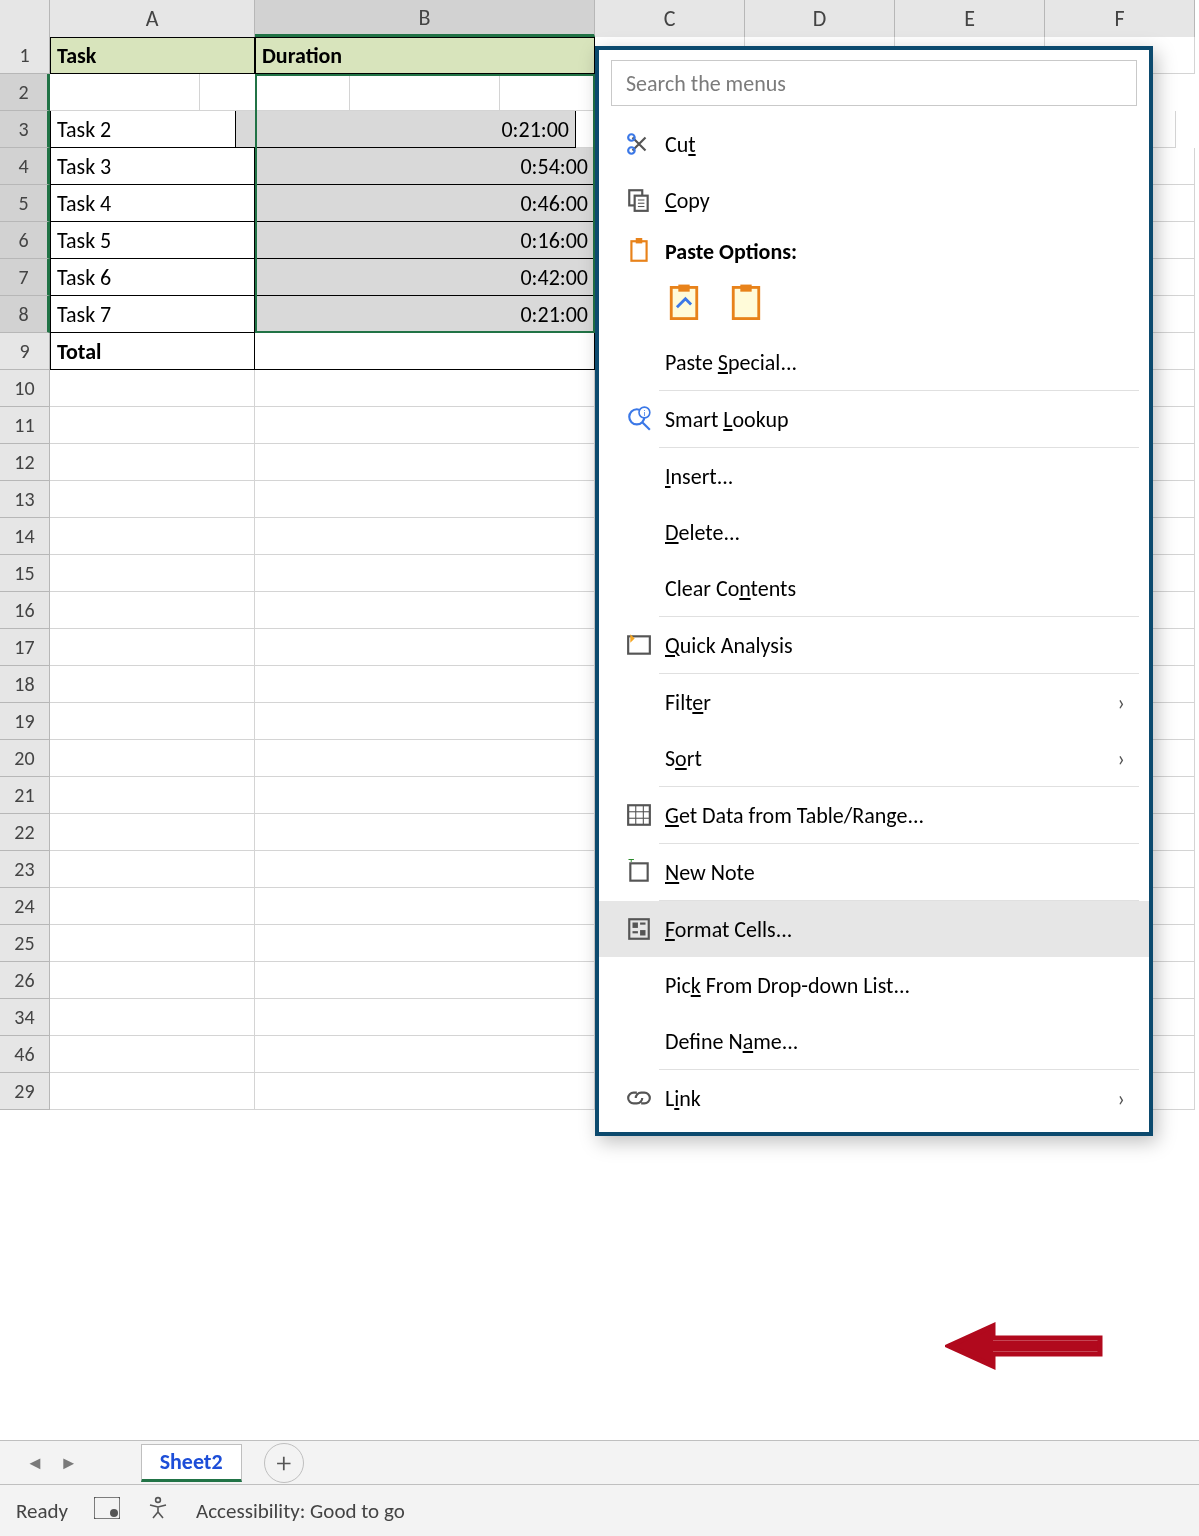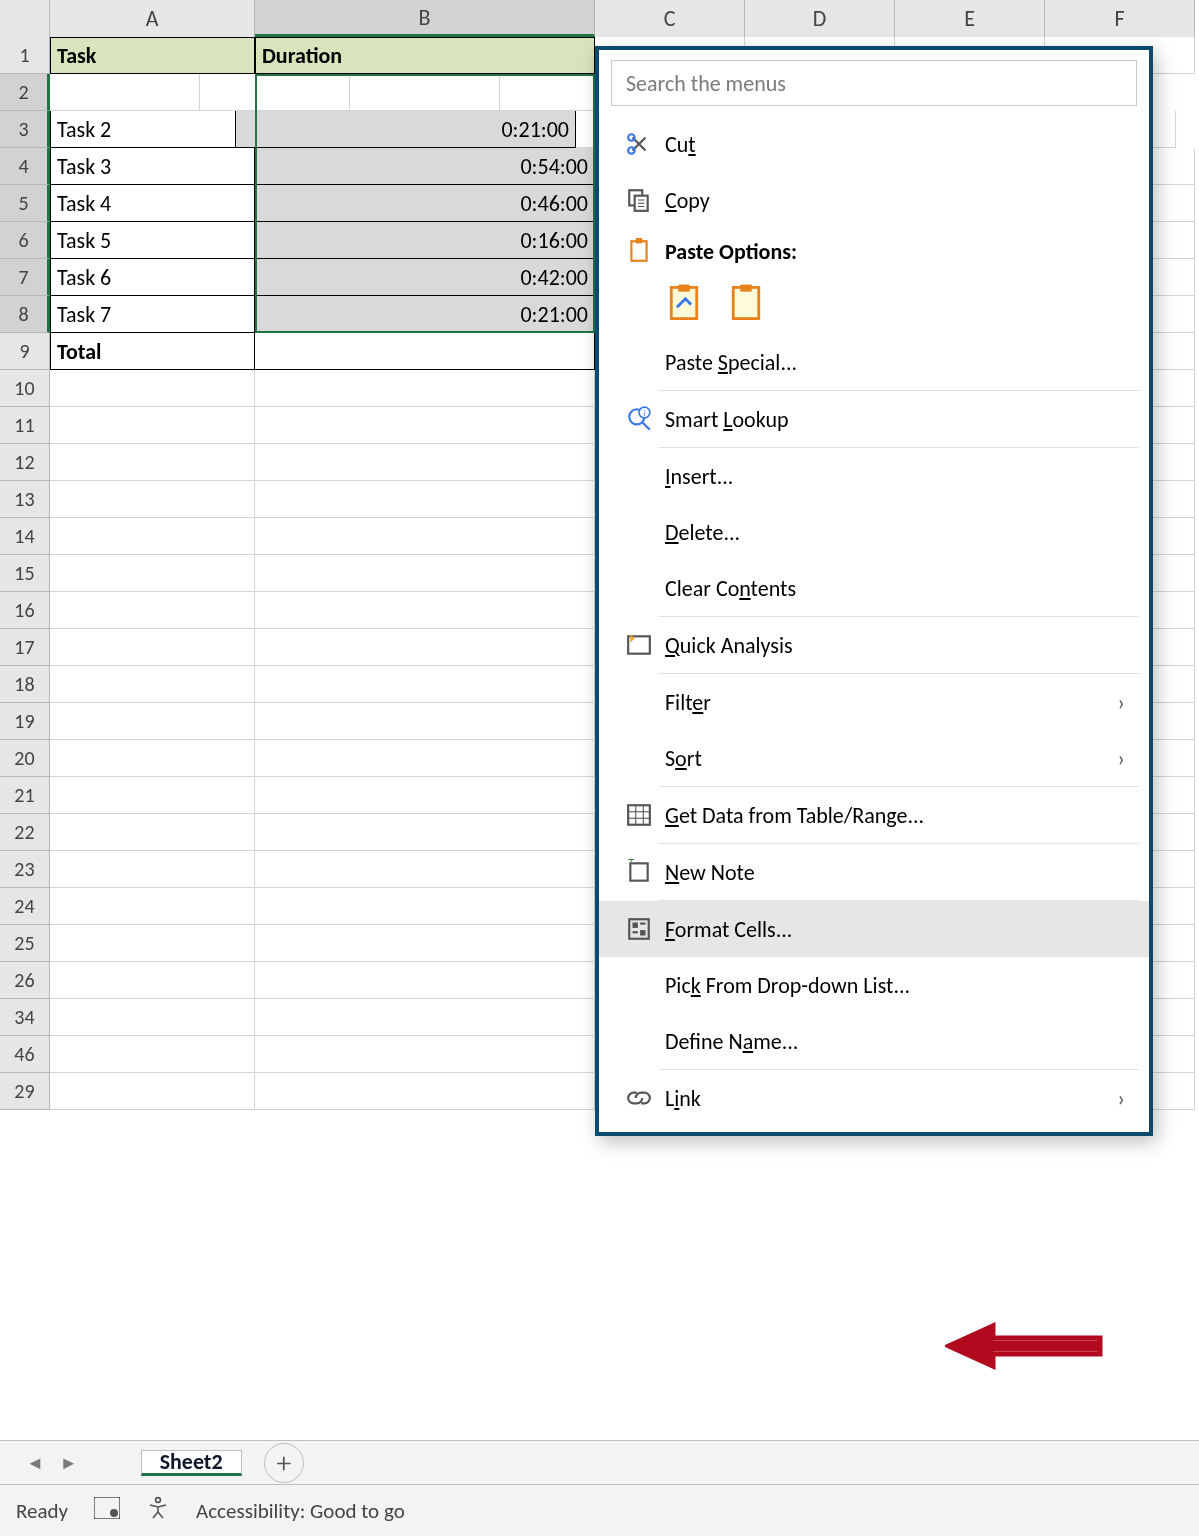--- a/index.html
+++ b/index.html
@@ -53,22 +53,22 @@
     position: absolute; border: 2px solid #217346;
   }
   
   .tabs {
     position: absolute; left: 0; right: 0; bottom: 52px; height: 44px;
     border-top: 1px solid #bfbfbf; display: flex; align-items: center;
     background: #f3f3f3; padding-left: 18px; gap: 0;
   }
   .tabs .arrow { font-size: 18px; color: #7a7a7a; padding: 0 8px; }
   .tab {
-    padding: 0 18px; height: 26px; display: flex; align-items: center;
-    font-size: 22px; color: #0f172a; font-weight: 700; background: #fff;
+    padding: 0 18px; height: 38px; display: flex; align-items: center;
+    font-size: 22px; color: #1d4ed8; font-weight: 700; background: #fff;
     border: 1px solid #bfbfbf; border-bottom: 3px solid #217346; margin-left: 55px;
   }
   .addtab {
     width: 40px; height: 40px; display: flex; align-items: center; justify-content: center;
     color: #555; font-size: 26px; margin-left: 22px; border: 1px solid #bfbfbf; border-radius: 50%;
   }
   
   .status {
     position: absolute; left: 0; right: 0; bottom: 0; height: 52px;
     background: #f3f3f3; border-top: 1px solid #bfbfbf;

